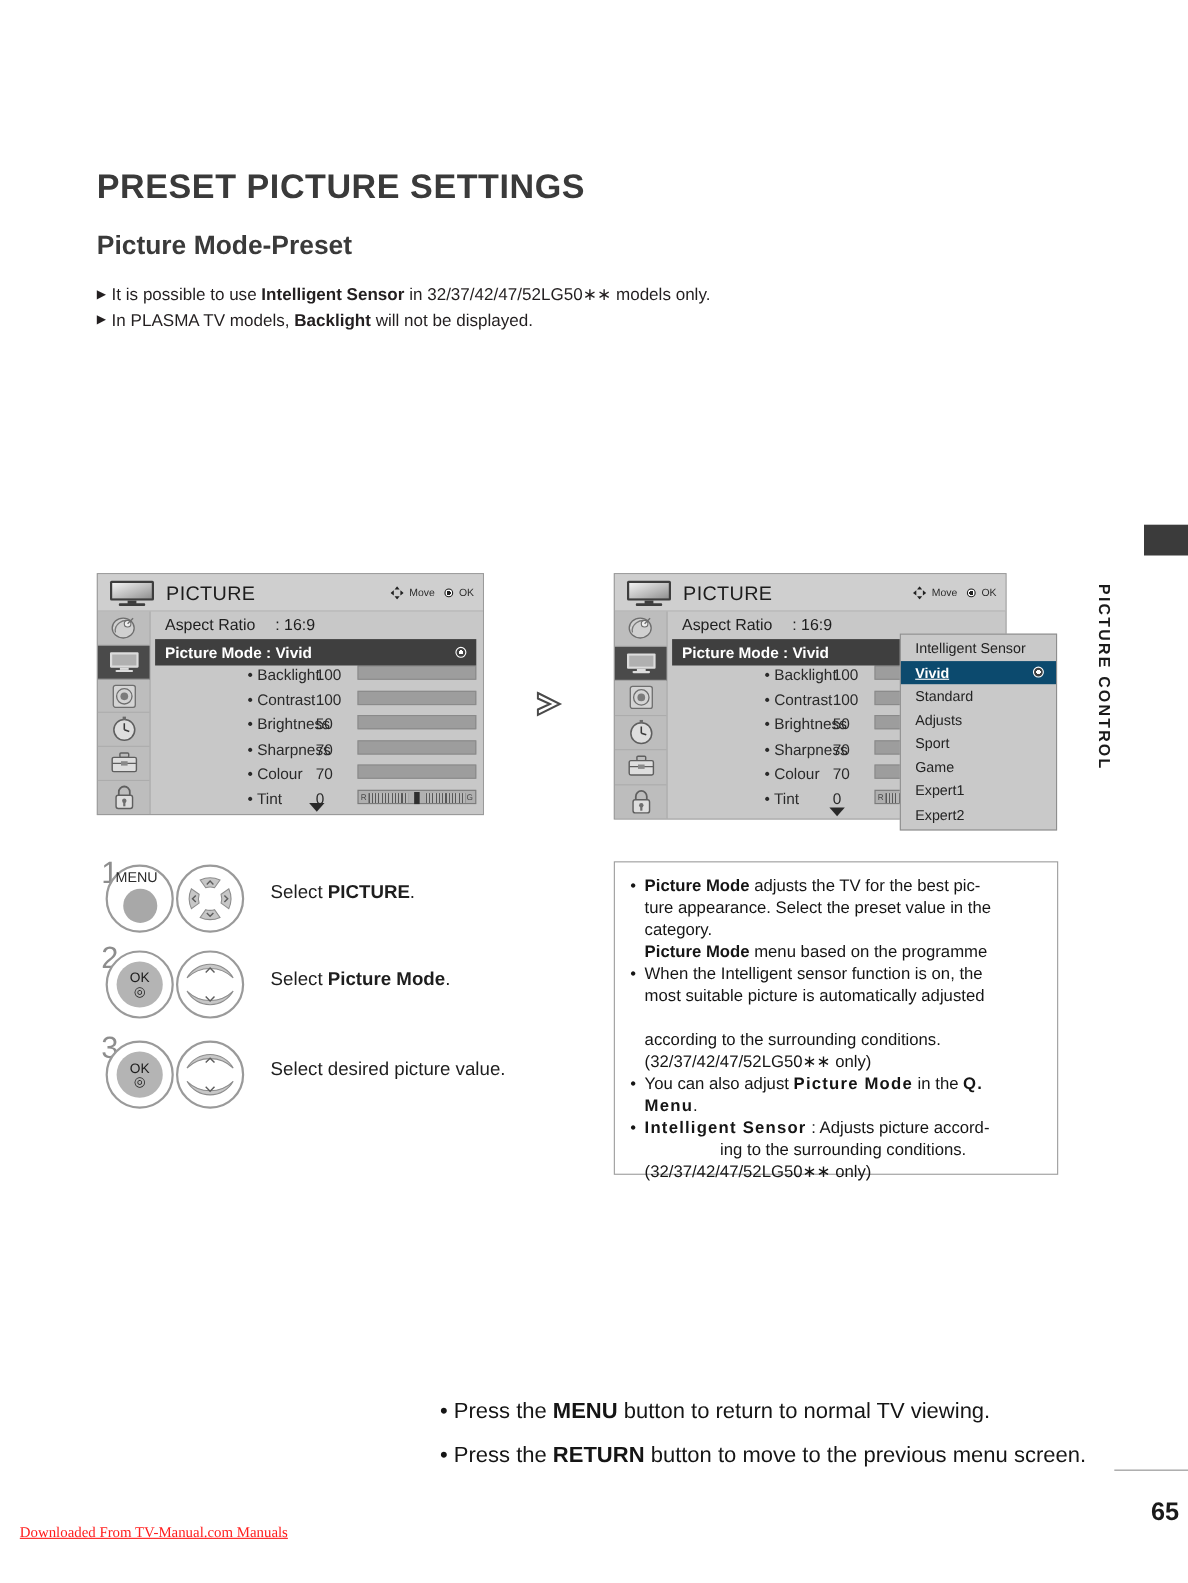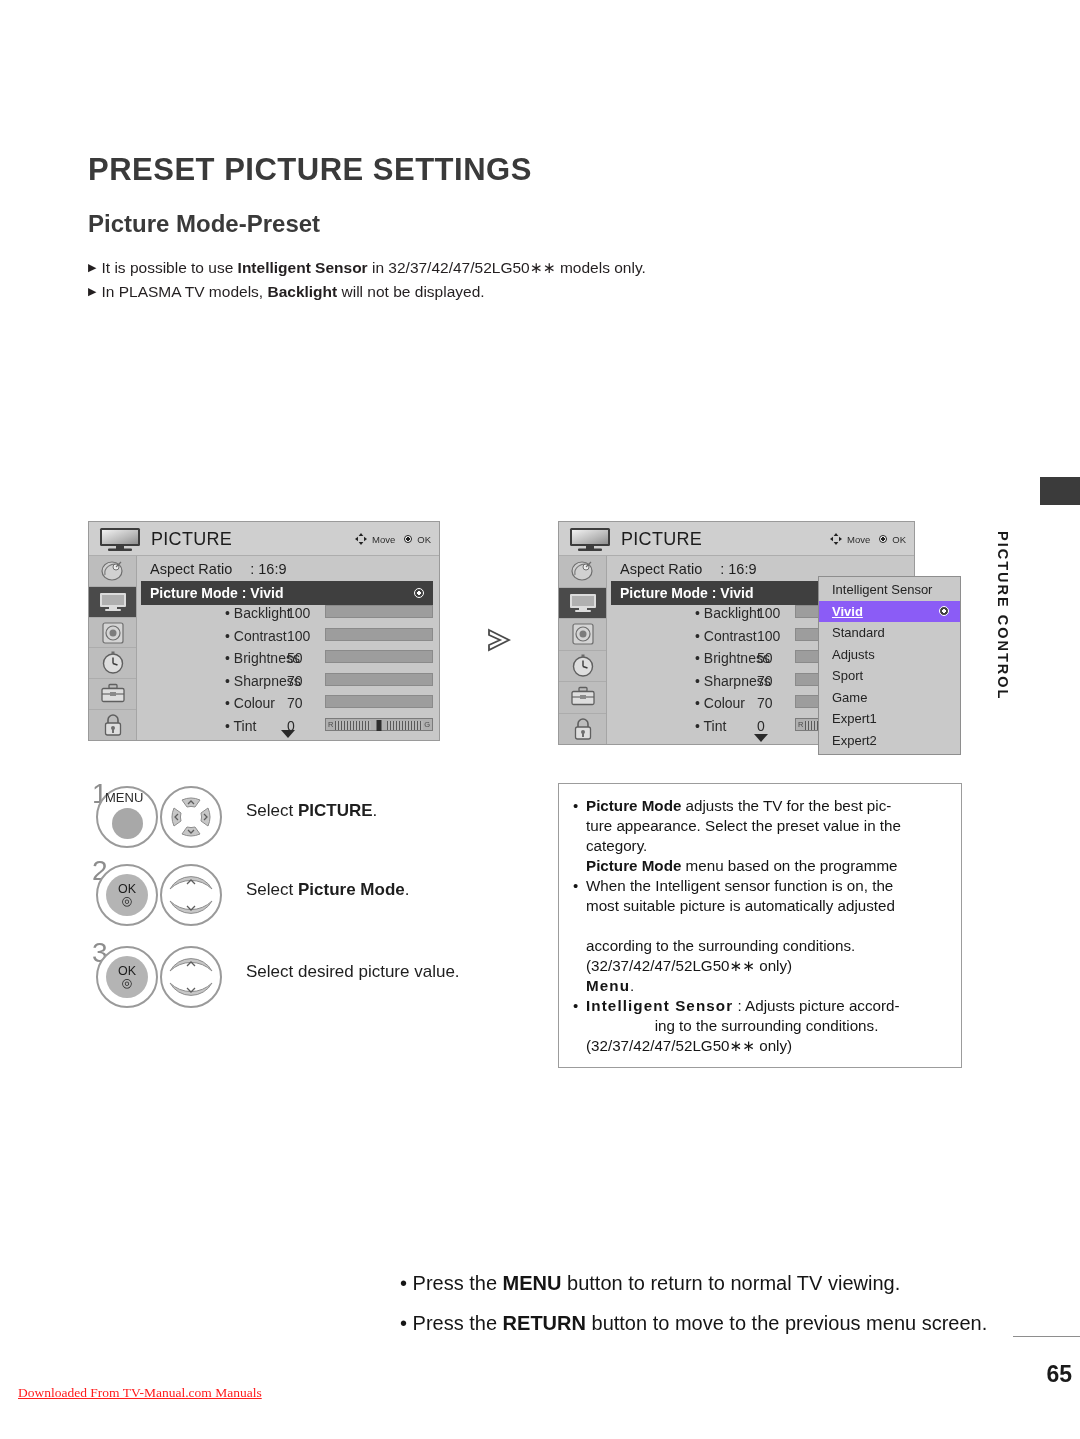--- a/index.html
+++ b/index.html
@@ -137,21 +137,21 @@
     position:absolute; left:818px; top:576px; width:143px;
     background:#c9c9c9; border:1px solid #8e8e8e; padding:2px 0 3px 0;
     z-index:30;
   }
   .dd-item {
     height:21.5px; display:flex; align-items:center;
     padding-left:13px; font-size:13px; color:#232323;
     position:relative;
   }
   .dd-item.active {
-    background:#8b5cf6; color:#ffffff; font-weight:bold;text-decoration:underline;
+    background:#0c4a6e; color:#ffffff; font-weight:bold;text-decoration:underline;
   }
   .dd-item.active .dd-dot {
     position:absolute; right:11px; top:50%; transform:translateY(-50%);
     width:10px; height:10px; border-radius:50%;
     border:1.5px solid #fff; background:radial-gradient(circle,#fff 0 2px,#3f3f3f 2px);
   }
 
   
   #flow-arrow {
     position:absolute; left:483px; top:624px; width:40px; height:32px;
@@ -620,20 +620,21 @@
 
 <div id="info-box">
     <div class="info-li"><span class="b">Picture Mode</span><span> adjusts the TV for the best pic-</span></div>
     <div class="info-li nobullet" style="padding-left: 13px; --nb: 1;"><span>ture appearance. Select the preset value in the</span></div>
     <div class="info-li nobullet" style="padding-left: 13px; --nb: 1;"><span>category.</span></div>
     <div class="info-li nobullet" style="padding-left: 13px; --nb: 1;"><span class="b">Picture Mode</span><span> menu based on the programme</span></div>
     <div class="info-li"><span>When the Intelligent sensor function is on, the</span></div>
     <div class="info-li nobullet" style="padding-left: 13px; --nb: 1;"><span>most suitable picture is automatically adjusted</span></div>
     <div class="info-li nobullet" style="padding-left: 13px; margin-top: 20px; --nb: 1;"><span>according to the surrounding conditions.</span></div>
     <div class="info-li nobullet" style="padding-left: 13px; --nb: 1;"><span>(32/37/42/47/52LG50∗∗ only)</span></div>
+    <div class="info-li"><span>You can also adjust </span><span class="b wide">Picture Mode</span><span> in the </span><span class="b wide">Q.</span></div>
     <div class="info-li nobullet" style="padding-left: 13px; --nb: 1;"><span class="b wide">Menu</span><span>.</span></div>
     <div class="info-li"><span class="b wide">Intelligent Sensor</span><span> : Adjusts picture accord-</span></div>
     <div class="info-li nobullet" style="padding-left: 13px; text-align: center; --nb: 1;"><span>ing to the surrounding conditions.</span></div>
     <div class="info-li nobullet" style="padding-left: 13px; --nb: 1;"><span>(32/37/42/47/52LG50∗∗ only)</span></div>
   </div>
 
 <div class="foot-li" id="foot-1">
   <span>•&nbsp;</span><span>Press the </span><span class="b">MENU</span><span> button to return to normal TV viewing.</span>
 </div>
 <div class="foot-li" id="foot-2">

